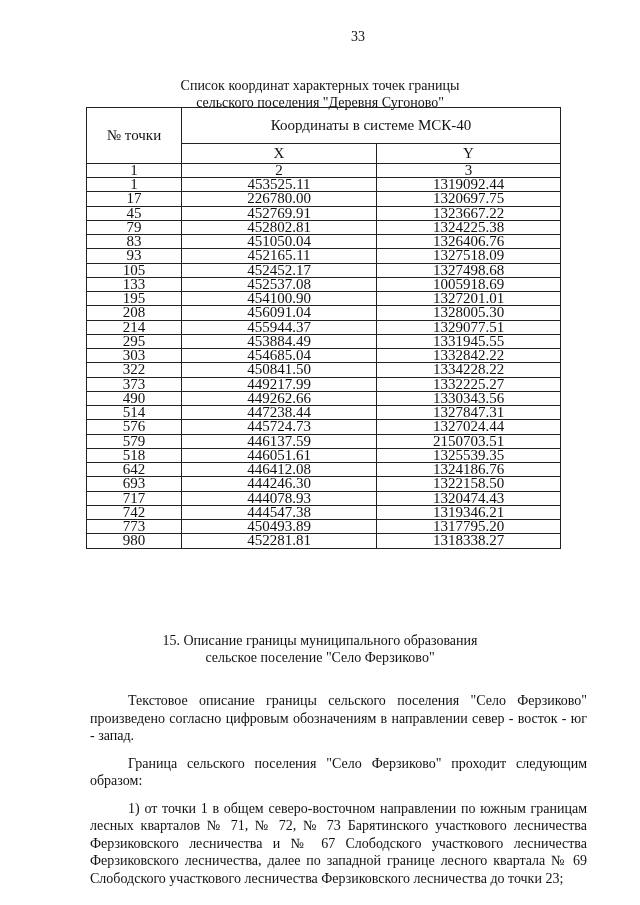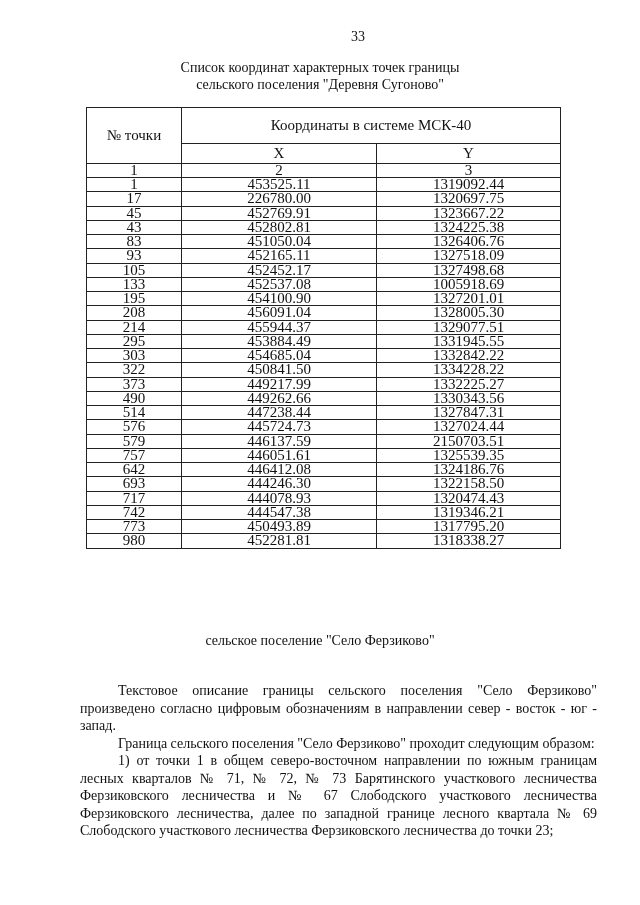--- a/index.html
+++ b/index.html
@@ -6,21 +6,21 @@
   body {
     width: 640px; height: 905px; position: relative; overflow: hidden;
     font-family: "Liberation Serif", "DejaVu Serif", serif;
     color: #111111;
   }
   .page-number {
     position: absolute; top: 29px; left: 0; width: 640px;
     text-align: center; font-size: 14px; line-height: 16px; margin-left: 38px;
   }
   .title {
-    position: absolute; top: 59px; left: 100px; width: 440px;
+    position: absolute; top: 77px; left: 100px; width: 440px;
     text-align: center; font-size: 14px; line-height: 17px;
   }
   .title div { white-space: nowrap; }
   table.coords {
     position: absolute; top: 107px; left: 86px;
     width: 474px; border-collapse: collapse; table-layout: fixed;
     font-size: 15px;
   }
   table.coords td, table.coords th {
     border: 1px solid #222; text-align: center; padding: 0;
@@ -34,21 +34,21 @@
   table.coords tr.num-row td { height: 13px; line-height: 13px; }
   table.coords tbody tr.data td { height: 13.26px; line-height: 13px; }
   .section-title {
     position: absolute; top: 632px; left: 100px; width: 440px;
     text-align: center; font-size: 14px; line-height: 17px;
   }
   .body-text {
     position: absolute; top: 682px; left: 80px; width: 517px;
     font-size: 14px; line-height: 17.5px; text-align: justify;
   }
-  .body-text p { margin: 0; text-indent: 38px; }
+  .body-text p { margin: 10px; text-indent: 38px; }
 </style>
 </head>
 <body>
 
 <div class="page-number">33</div>
 
 <div class="title">
   <div>Список координат характерных точек границы</div>
   <div>сельского поселения "Деревня Сугоново"</div>
 </div>
@@ -84,21 +84,21 @@
         <td>17</td>
         <td>226780.00</td>
         <td>1320697.75</td>
       </tr>
       <tr class="data">
         <td>45</td>
         <td>452769.91</td>
         <td>1323667.22</td>
       </tr>
       <tr class="data">
-        <td>43</td>
+        <td>79</td>
         <td>452802.81</td>
         <td>1324225.38</td>
       </tr>
       <tr class="data">
         <td>83</td>
         <td>451050.04</td>
         <td>1326406.76</td>
       </tr>
       <tr class="data">
         <td>93</td>
@@ -164,21 +164,21 @@
         <td>576</td>
         <td>445724.73</td>
         <td>1327024.44</td>
       </tr>
       <tr class="data">
         <td>579</td>
         <td>446137.59</td>
         <td>2150703.51</td>
       </tr>
       <tr class="data">
-        <td>757</td>
+        <td>518</td>
         <td>446051.61</td>
         <td>1325539.35</td>
       </tr>
       <tr class="data">
         <td>642</td>
         <td>446412.08</td>
         <td>1324186.76</td>
       </tr>
       <tr class="data">
         <td>693</td>
@@ -202,20 +202,21 @@
       </tr>
       <tr class="data">
         <td>980</td>
         <td>452281.81</td>
         <td>1318338.27</td>
       </tr>
     </tbody>
 </table>
 
 <div class="section-title">
+  <div>15. Описание границы муниципального образования</div>
   <div>сельское поселение "Село Ферзиково"</div>
 </div>
 
 <div class="body-text">
   <p>Текстовое описание границы сельского поселения "Село Ферзиково" произведено согласно цифровым обозначениям в направлении север - восток - юг - запад.</p>
   <p>Граница сельского поселения "Село Ферзиково" проходит следующим образом:</p>
   <p>1) от точки 1 в общем северо-восточном направлении по южным границам лесных кварталов № 71, № 72, № 73 Барятинского участкового лесничества Ферзиковского лесничества и № 67 Слободского участкового лесничества Ферзиковского лесничества, далее по западной границе лесного квартала № 69 Слободского участкового лесничества Ферзиковского лесничества до точки 23;</p>
 </div>
 
 </body></html>

